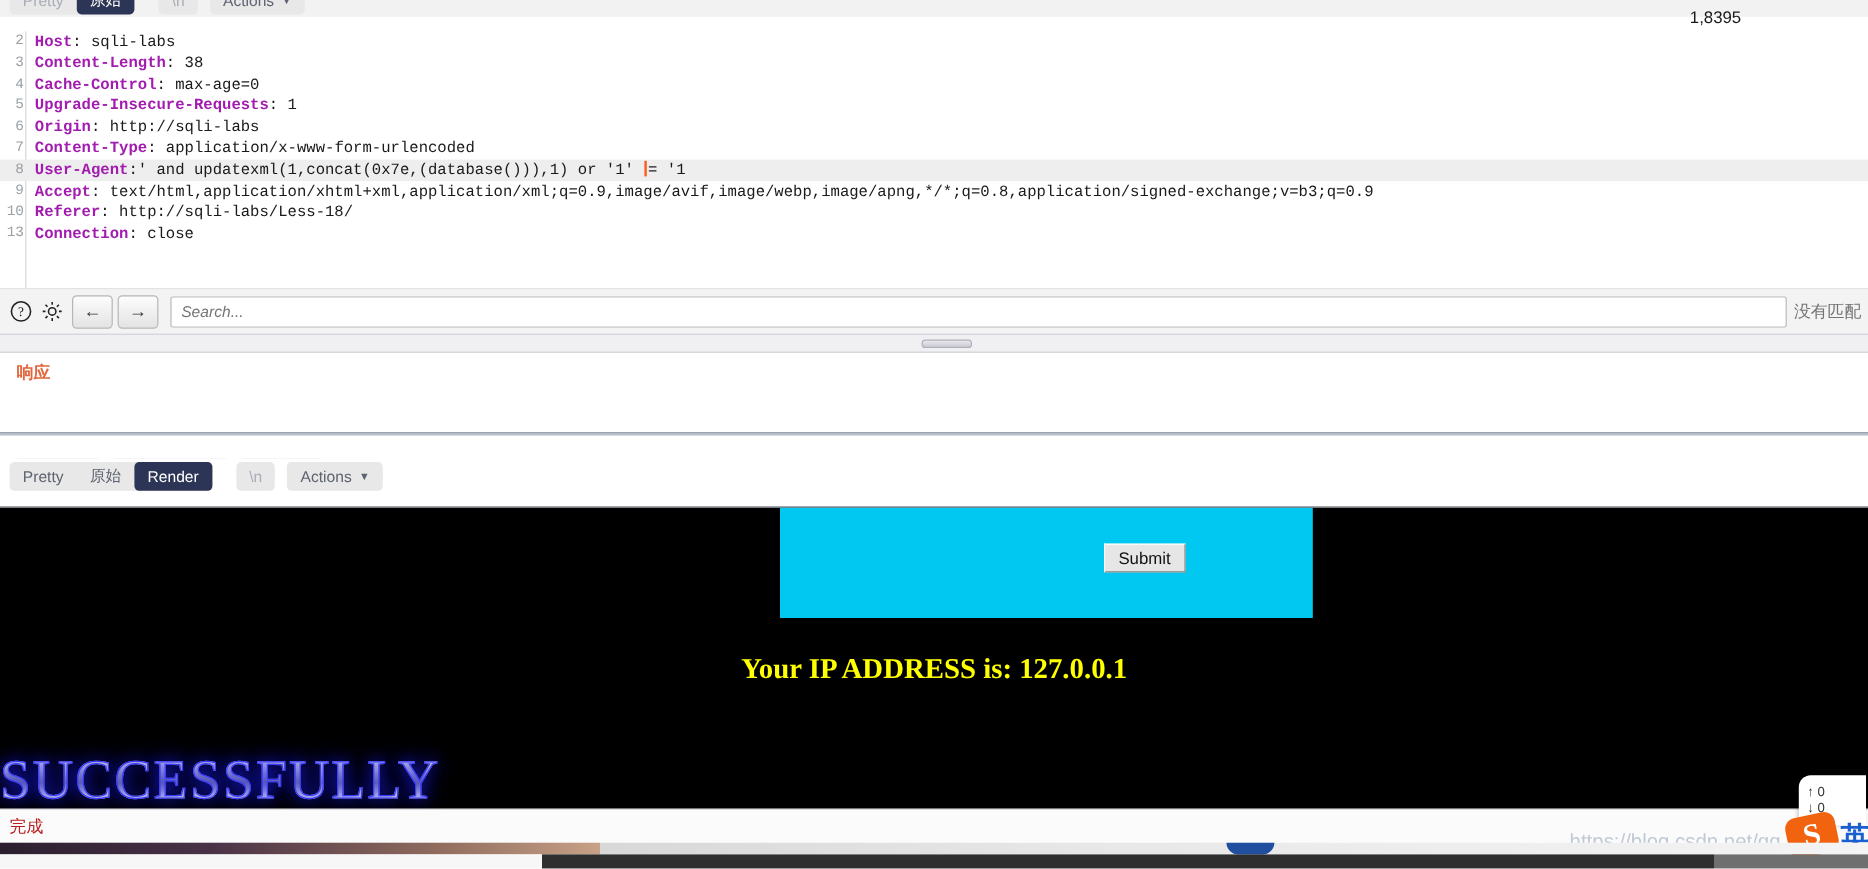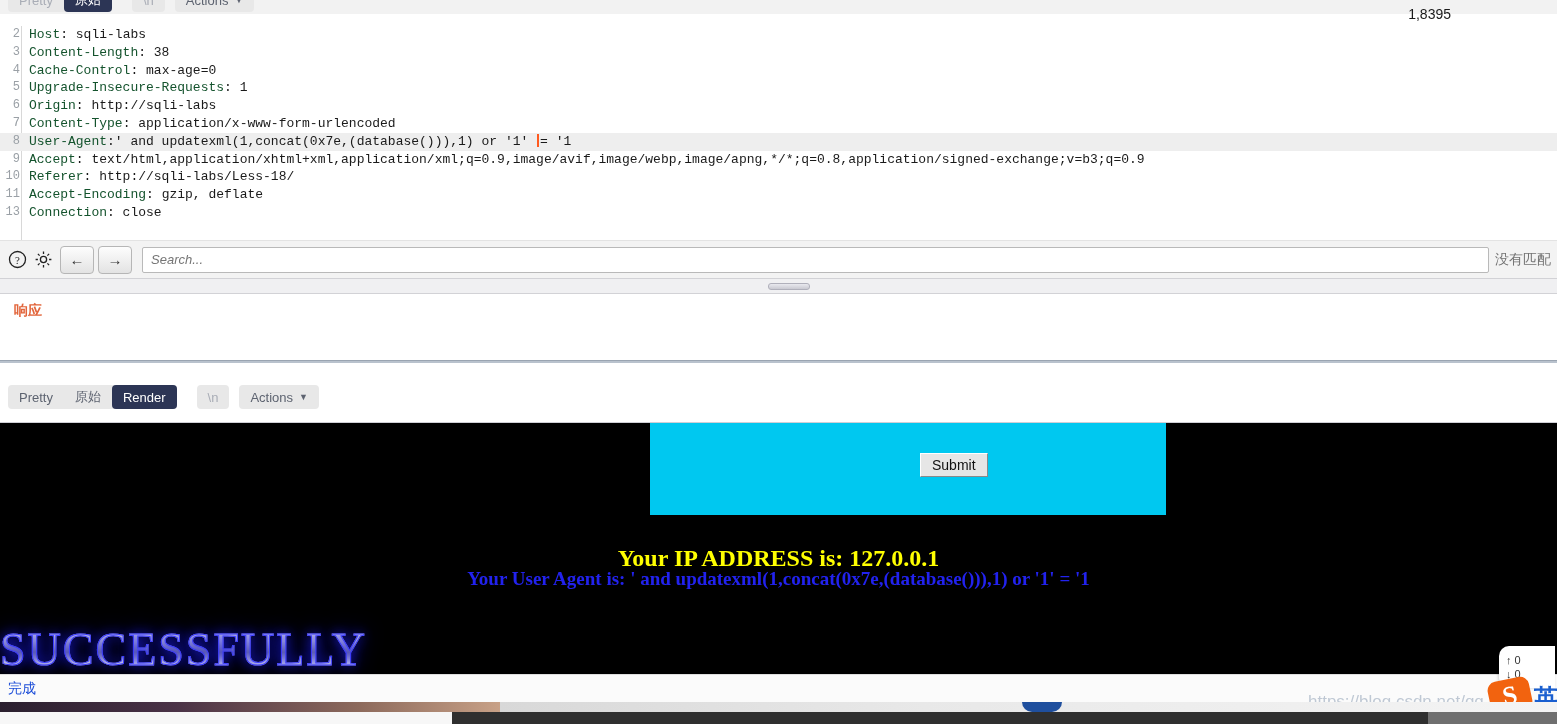--- a/index.html
+++ b/index.html
@@ -39,21 +39,21 @@
   .code-line {
     position:relative; height:17.8px; line-height:17.8px; white-space:pre;
     font-family:"Liberation Mono", monospace; font-size:13px; color:#1a1a1a;
   }
   .code-line.hl { background:#eeeeee; }
   .ln {
     position:absolute; left:0; width:20px; text-align:right;
     color:#9aa0a6; font-family:"Liberation Mono", monospace; font-size:12px;
   }
   .ltxt { display:block; margin-left:29px; }
-  .hname { color:#14532d; font-weight:normal; }
+  .hname { color:#a21caf; font-weight:bold; }
   .caret {
     display:inline-block; width:2px; height:13px; background:#ff5a1f;
     vertical-align:-2px; margin:0 1px;
   }
 
   
   .findbar {
     position:absolute; left:0; top:240px; width:1557px; height:38px;
     background:#f3f3f3; display:flex; align-items:center; padding:0 4px;
     border-top:1px solid #e3e3e3;
@@ -119,21 +119,21 @@
     display:flex; align-items:center; padding-left:8px; background:#ffffff;
   }
 
   
   .render {
     position:absolute; left:0; top:422px; width:1557px; height:252px;
     background:#000000; overflow:hidden;
     border-top:1px solid #cfcfd6;
   }
   .cyanbox {
-    position:absolute; left:650px; top:0px; width:516px; height:92px;
+    position:absolute; left:650px; top:0px; width:444px; height:92px;
     background:#00c8f0;
   }
   .submitbtn {
     position:absolute; left:270px; top:30px;
     padding:3px 11px; background:#e6e6e6;
     border:1px solid #8a8a8a; border-top-color:#ffffff; border-left-color:#ffffff;
     font-family:"Liberation Sans", sans-serif; font-size:14px; color:#111;
     cursor:default;
   }
   .rline {
@@ -152,21 +152,21 @@
     -webkit-text-stroke:1px #3a3aff;
     text-shadow:0 0 12px #2020ff, 0 0 22px #1010cc;
   }
 
   
   .statusbar {
     position:absolute; left:0; top:674px; width:1557px; height:28px;
     background:#fbfbfb; border-top:1px solid #dedede;
     display:flex; align-items:center; padding-left:8px;
   }
-  .status-left { font-size:14px; color:#1d4ed8; }
+  .status-left { font-size:14px; color:#b91c1c; }
   .status-right {
     position:absolute; right:106px; top:6px;
     font-size:14px; color:#1a1a1a; font-family:"Liberation Sans", sans-serif;
   }
   .watermark {
     position:absolute; left:1308px; top:692px;
     font-size:17px; color:#8fa0b5; opacity:.55; white-space:nowrap;
     font-family:"Liberation Sans", sans-serif;
   }
 
@@ -239,21 +239,20 @@
     <div id="req-lines">
         <div class="code-line"><span class="ln">2</span><span class="ltxt"><span class="hname">Host</span><span>: sqli-labs</span></span></div>
         <div class="code-line"><span class="ln">3</span><span class="ltxt"><span class="hname">Content-Length</span><span>: 38</span></span></div>
         <div class="code-line"><span class="ln">4</span><span class="ltxt"><span class="hname">Cache-Control</span><span>: max-age=0</span></span></div>
         <div class="code-line"><span class="ln">5</span><span class="ltxt"><span class="hname">Upgrade-Insecure-Requests</span><span>: 1</span></span></div>
         <div class="code-line"><span class="ln">6</span><span class="ltxt"><span class="hname">Origin</span><span>: http://sqli-labs</span></span></div>
         <div class="code-line"><span class="ln">7</span><span class="ltxt"><span class="hname">Content-Type</span><span>: application/x-www-form-urlencoded</span></span></div>
         <div class="code-line hl"><span class="ln">8</span><span class="ltxt"><span class="hname">User-Agent</span><span>:' and updatexml(1,concat(0x7e,(database())),1) or '1' </span><span class="caret"></span><span>= '1</span></span></div>
         <div class="code-line"><span class="ln">9</span><span class="ltxt"><span class="hname">Accept</span><span>: text/html,application/xhtml+xml,application/xml;q=0.9,image/avif,image/webp,image/apng,*/*;q=0.8,application/signed-exchange;v=b3;q=0.9</span></span></div>
         <div class="code-line"><span class="ln">10</span><span class="ltxt"><span class="hname">Referer</span><span>: http://sqli-labs/Less-18/</span></span></div>
-        <div class="code-line"><span class="ln">11</span><span class="ltxt"><span class="hname">Accept-Encoding</span><span>: gzip, deflate</span></span></div>
         <div class="code-line"><span class="ln">13</span><span class="ltxt"><span class="hname">Connection</span><span>: close</span></span></div>
       </div>
   </div>
 
   <div class="findbar">
     <div class="icobtn">
       <svg width="19" height="19" viewBox="0 0 19 19">
         <circle cx="9.5" cy="9.5" r="8" fill="none" stroke="#222" stroke-width="1.3"></circle>
         <text x="9.5" y="13.6" font-size="11" font-family="serif" text-anchor="middle" fill="#222">?</text>
       </svg>
@@ -304,21 +303,20 @@
         <span class="chev">▼</span>
       </div>
     </div>
   </div>
 
   <div class="render">
     <div class="cyanbox">
       <div class="submitbtn">Submit</div>
     </div>
     <div class="rline l-ip">Your IP ADDRESS is: 127.0.0.1</div>
-    <div class="rline l-ua">Your User Agent is: ' and updatexml(1,concat(0x7e,(database())),1) or '1' = '1</div>
     <div class="success">SUCCESSFULLY</div>
   </div>
 
   <div class="statusbar">
     <div class="status-left">完成</div>
   </div>
   <div class="status-right">1,8395</div>
   <div class="watermark">https://blog.csdn.net/qq_51</div>
 
   <div class="speedwidget">

